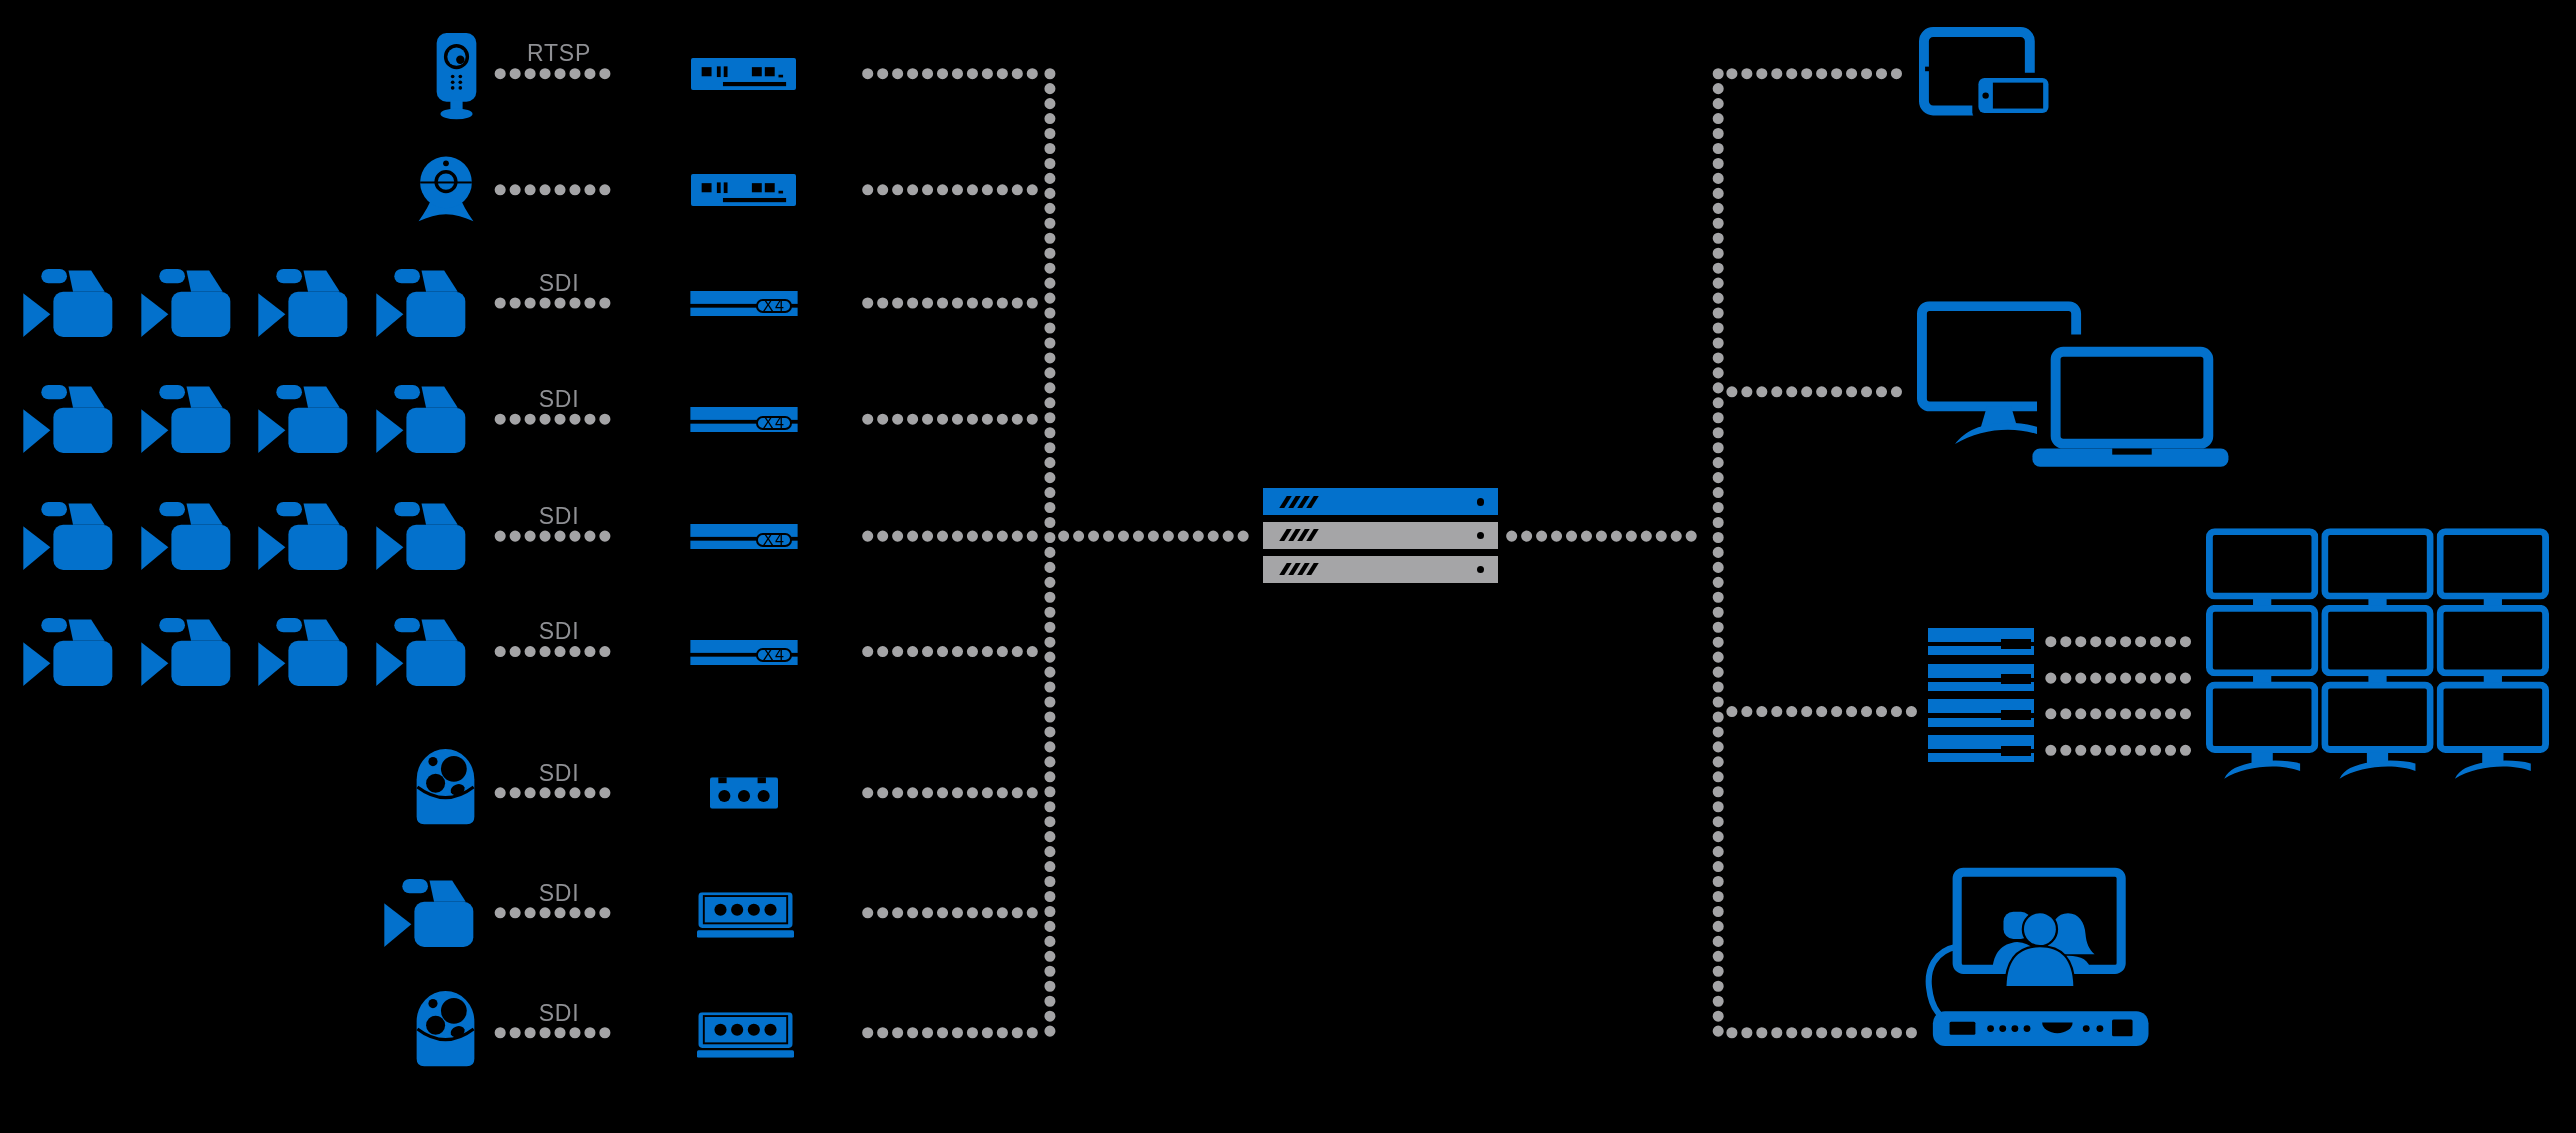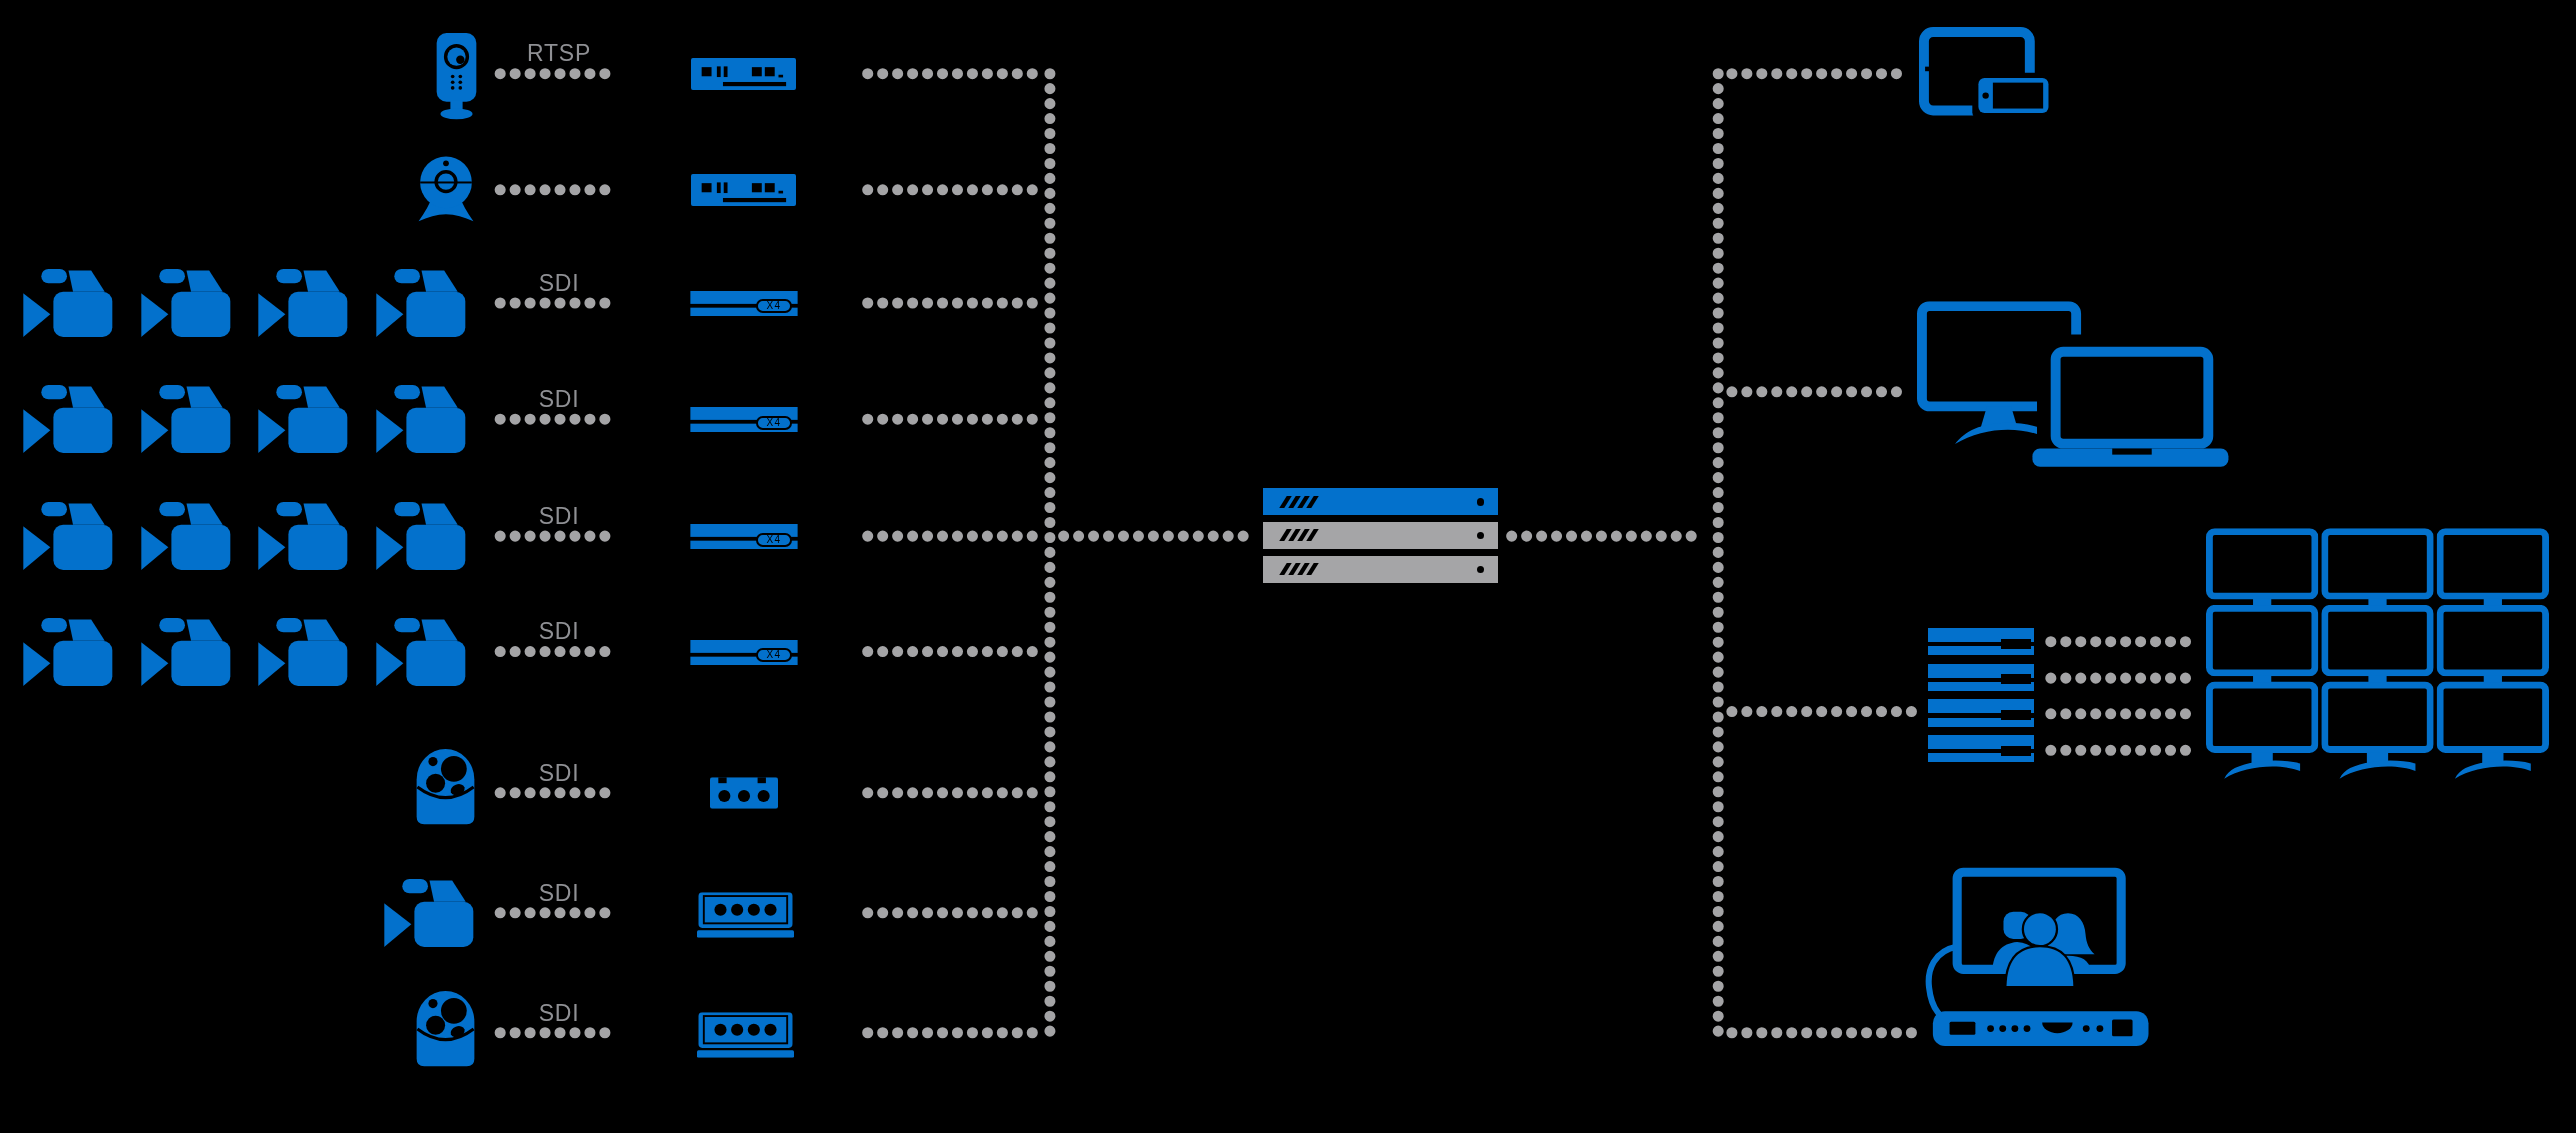--- a/index.html
+++ b/index.html
@@ -4,21 +4,21 @@
 <style>
   html,body{margin:0;padding:0;background:#000;}
   .stage{position:relative;width:2576px;height:1133px;background:#000;overflow:hidden;
          font-family:"Liberation Sans", sans-serif;text-decoration:underline;}
   svg.icon{position:absolute;overflow:visible;display:block;}
   .connectors{position:absolute;left:0;top:0;}
   .dots{stroke:#A4A4A6;stroke-width:14.5;stroke-linecap:round;stroke-dasharray:0.1 19.6;fill:none;}
   .lbl{position:absolute;width:122px;text-align:center;font-size:23px;line-height:27px;
        color:#8F9094;letter-spacing:0.8px;}
   .badge{position:absolute;box-sizing:border-box;width:36px;height:14.4px;background:#0371CC;
-         border:2.3px solid #000;border-radius:6.8px;color:#000;font-size:10px;line-height:9px;
+         border:2.3px solid #000;border-radius:6.8px;color:#000;font-size:16px;line-height:9px;
          text-align:center;letter-spacing:1.5px;}
   .rack{position:absolute;display:flex;flex-direction:column;gap:6.8px;}
   .rack .unit{width:235px;height:27px;position:relative;}
   .unit-blue{background:#0371CC;}
   .unit-gray{background:#A5A5A7;}
   .vents{position:absolute;left:20px;top:7.6px;display:flex;gap:3.8px;}
   .vent{width:5.3px;height:12px;background:#000;transform:skewX(-32deg);}
   .pdot{position:absolute;right:13.7px;top:10px;width:7.6px;height:7.6px;border-radius:50%;background:#000;}
   .stack{position:absolute;width:106px;height:134px;}
   .stack .bar{position:absolute;left:0;width:106px;background:#0371CC;}

